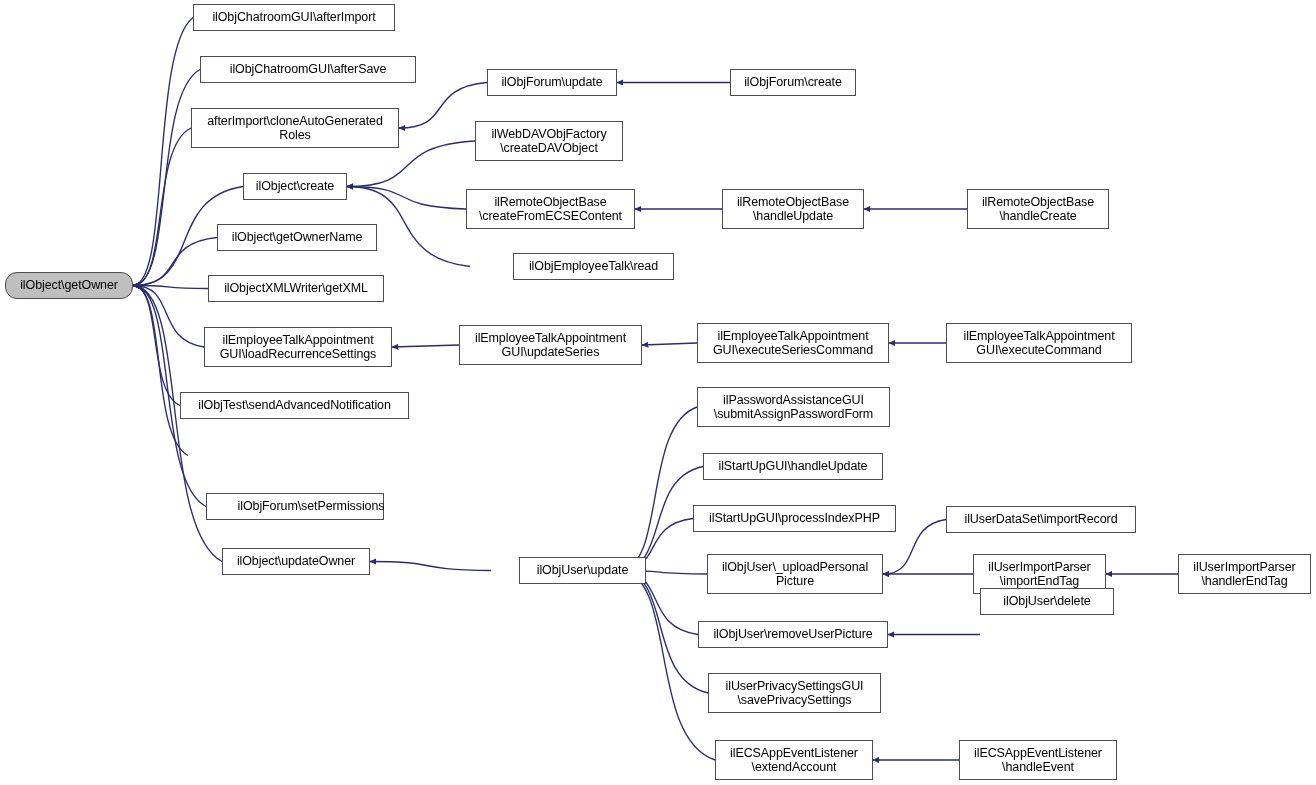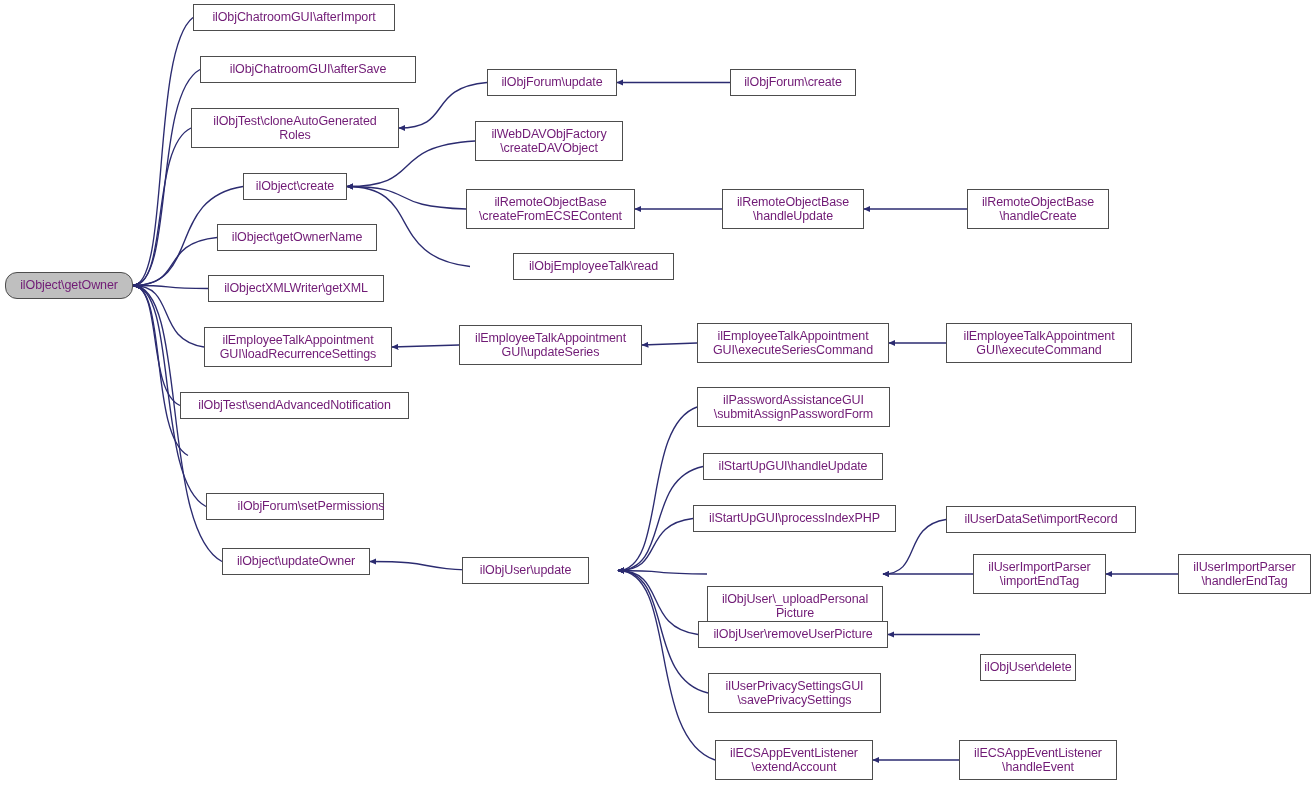--- a/index.html
+++ b/index.html
@@ -21,21 +21,21 @@
     top: 0;
     width: 1316px;
     height: 785px;
     pointer-events: none;
   }
   .node {
     position: absolute;
     box-sizing: border-box;
     border: 1px solid #4d4d4d;
     background: #ffffff;
-    color: #701a75;
+    color: #000000;
     display: flex;
     align-items: center;
     justify-content: center;
     text-align: center;
     font-size: 12.5px;
     line-height: 14.5px;
     letter-spacing: -0.1px;
     white-space: pre-line;
     z-index: 2;
   }
@@ -86,60 +86,60 @@
       <path d="M 715 760 C 647.1 737.26, 678.14 570.5, 618 570.5" fill="none" stroke="#2b2b70" stroke-width="1.35" marker-end="url(#ah)"></path>
       <path d="M 946 519.5 C 901.9 526.04, 922.06 574, 883 574" fill="none" stroke="#2b2b70" stroke-width="1.35" marker-end="url(#ah)"></path>
       <path d="M 973 574 L 883 574" fill="none" stroke="#2b2b70" stroke-width="1.35" marker-end="url(#ah)"></path>
       <path d="M 1178 574 L 1106 574" fill="none" stroke="#2b2b70" stroke-width="1.35" marker-end="url(#ah)"></path>
       <path d="M 980 634.5 L 888 634.5" fill="none" stroke="#2b2b70" stroke-width="1.35" marker-end="url(#ah)"></path>
       <path d="M 959 760 L 873 760" fill="none" stroke="#2b2b70" stroke-width="1.35" marker-end="url(#ah)"></path>
     </svg>
 <div class="node highlight" style="left: 5px; top: 272px; width: 128px; height: 27px; background: rgb(191, 191, 191); border-color: rgb(77, 77, 77);">ilObject\getOwner</div>
     <div class="node" style="left: 193px; top: 4px; width: 202px; height: 27px; background: rgb(255, 255, 255); border-color: rgb(77, 77, 77);">ilObjChatroomGUI\afterImport</div>
     <div class="node" style="left: 200px; top: 56px; width: 216px; height: 27px; background: rgb(255, 255, 255); border-color: rgb(77, 77, 77);">ilObjChatroomGUI\afterSave</div>
-    <div class="node" style="left: 191px; top: 108px; width: 208px; height: 40px; background: rgb(255, 255, 255); border-color: rgb(77, 77, 77);">ilObjTest\cloneAutoGenerated
+    <div class="node" style="left: 191px; top: 108px; width: 208px; height: 40px; background: rgb(255, 255, 255); border-color: rgb(77, 77, 77);">afterImport\cloneAutoGenerated
 Roles</div>
     <div class="node" style="left: 243px; top: 173px; width: 104px; height: 27px; background: rgb(255, 255, 255); border-color: rgb(77, 77, 77);">ilObject\create</div>
     <div class="node" style="left: 217px; top: 224px; width: 160px; height: 27px; background: rgb(255, 255, 255); border-color: rgb(77, 77, 77);">ilObject\getOwnerName</div>
     <div class="node" style="left: 208px; top: 275px; width: 176px; height: 27px; background: rgb(255, 255, 255); border-color: rgb(77, 77, 77);">ilObjectXMLWriter\getXML</div>
     <div class="node" style="left: 204px; top: 327px; width: 188px; height: 40px; background: rgb(255, 255, 255); border-color: rgb(77, 77, 77);">ilEmployeeTalkAppointment
 GUI\loadRecurrenceSettings</div>
     <div class="node" style="left: 180px; top: 392px; width: 229px; height: 27px; background: rgb(255, 255, 255); border-color: rgb(77, 77, 77);">ilObjTest\sendAdvancedNotification</div>
     <div class="node" style="left: 206px; top: 493px; width: 178px; height: 27px; background: rgb(255, 255, 255); border-color: rgb(77, 77, 77); padding-left: 32px;">ilObjForum\setPermissions</div>
     <div class="node" style="left: 222px; top: 548px; width: 148px; height: 27px; background: rgb(255, 255, 255); border-color: rgb(77, 77, 77);">ilObject\updateOwner</div>
     <div class="node" style="left: 487px; top: 69px; width: 130px; height: 27px; background: rgb(255, 255, 255); border-color: rgb(77, 77, 77);">ilObjForum\update</div>
     <div class="node" style="left: 475px; top: 121px; width: 148px; height: 40px; background: rgb(255, 255, 255); border-color: rgb(77, 77, 77);">ilWebDAVObjFactory
 \createDAVObject</div>
     <div class="node" style="left: 466px; top: 189px; width: 169px; height: 40px; background: rgb(255, 255, 255); border-color: rgb(77, 77, 77);">ilRemoteObjectBase
 \createFromECSEContent</div>
     <div class="node" style="left: 470px; top: 253px; width: 161px; height: 27px; background: rgb(255, 255, 255); border-color: rgb(77, 77, 77); margin-left: 43px;">ilObjEmployeeTalk\read</div>
     <div class="node" style="left: 459px; top: 325px; width: 183px; height: 40px; background: rgb(255, 255, 255); border-color: rgb(77, 77, 77);">ilEmployeeTalkAppointment
 GUI\updateSeries</div>
-    <div class="node" style="left: 462px; top: 557px; width: 127px; height: 27px; background: rgb(255, 255, 255); border-color: rgb(77, 77, 77); text-align: center;">ilObjUser\update</div>
+    <div class="node" style="left: 519px; top: 557px; width: 127px; height: 27px; background: rgb(255, 255, 255); border-color: rgb(77, 77, 77); text-align: center;">ilObjUser\update</div>
     <div class="node" style="left: 730px; top: 69px; width: 126px; height: 27px; background: rgb(255, 255, 255); border-color: rgb(77, 77, 77);">ilObjForum\create</div>
     <div class="node" style="left: 722px; top: 189px; width: 142px; height: 40px; background: rgb(255, 255, 255); border-color: rgb(77, 77, 77);">ilRemoteObjectBase
 \handleUpdate</div>
     <div class="node" style="left: 697px; top: 323px; width: 192px; height: 40px; background: rgb(255, 255, 255); border-color: rgb(77, 77, 77);">ilEmployeeTalkAppointment
 GUI\executeSeriesCommand</div>
     <div class="node" style="left: 697px; top: 387px; width: 193px; height: 40px; background: rgb(255, 255, 255); border-color: rgb(77, 77, 77);">ilPasswordAssistanceGUI
 \submitAssignPasswordForm</div>
     <div class="node" style="left: 703px; top: 453px; width: 180px; height: 27px; background: rgb(255, 255, 255); border-color: rgb(77, 77, 77);">ilStartUpGUI\handleUpdate</div>
     <div class="node" style="left: 693px; top: 505px; width: 203px; height: 27px; background: rgb(255, 255, 255); border-color: rgb(77, 77, 77);">ilStartUpGUI\processIndexPHP</div>
-    <div class="node" style="left: 707px; top: 554px; width: 176px; height: 40px; background: rgb(255, 255, 255); border-color: rgb(77, 77, 77); margin-top: 32px;">ilObjUser\_uploadPersonal
+    <div class="node" style="left: 707px; top: 554px; width: 176px; height: 40px; background: rgb(255, 255, 255); border-color: rgb(77, 77, 77);">ilObjUser\_uploadPersonal
 Picture</div>
     <div class="node" style="left: 698px; top: 621px; width: 190px; height: 27px; background: rgb(255, 255, 255); border-color: rgb(77, 77, 77);">ilObjUser\removeUserPicture</div>
     <div class="node" style="left: 708px; top: 673px; width: 173px; height: 40px; background: rgb(255, 255, 255); border-color: rgb(77, 77, 77);">ilUserPrivacySettingsGUI
 \savePrivacySettings</div>
     <div class="node" style="left: 715px; top: 740px; width: 158px; height: 40px; background: rgb(255, 255, 255); border-color: rgb(77, 77, 77);">ilECSAppEventListener
 \extendAccount</div>
     <div class="node" style="left: 967px; top: 189px; width: 142px; height: 40px; background: rgb(255, 255, 255); border-color: rgb(77, 77, 77);">ilRemoteObjectBase
 \handleCreate</div>
     <div class="node" style="left: 946px; top: 323px; width: 186px; height: 40px; background: rgb(255, 255, 255); border-color: rgb(77, 77, 77);">ilEmployeeTalkAppointment
 GUI\executeCommand</div>
     <div class="node" style="left: 946px; top: 506px; width: 190px; height: 27px; background: rgb(255, 255, 255); border-color: rgb(77, 77, 77);">ilUserDataSet\importRecord</div>
     <div class="node" style="left: 973px; top: 554px; width: 133px; height: 40px; background: rgb(255, 255, 255); border-color: rgb(77, 77, 77);">ilUserImportParser
 \importEndTag</div>
-    <div class="node" style="left: 980px; top: 654px; width: 96px; height: 27px; background: rgb(255, 255, 255); border-color: rgb(77, 77, 77);">ilObjUser\delete</div>
+    <div class="node" style="left: 980px; top: 588px; width: 134px; height: 27px; background: rgb(255, 255, 255); border-color: rgb(77, 77, 77);">ilObjUser\delete</div>
     <div class="node" style="left: 959px; top: 740px; width: 158px; height: 40px; background: rgb(255, 255, 255); border-color: rgb(77, 77, 77);">ilECSAppEventListener
 \handleEvent</div>
     <div class="node" style="left: 1178px; top: 554px; width: 133px; height: 40px; background: rgb(255, 255, 255); border-color: rgb(77, 77, 77);">ilUserImportParser
 \handlerEndTag</div>
   </div>
 
 </body></html>

